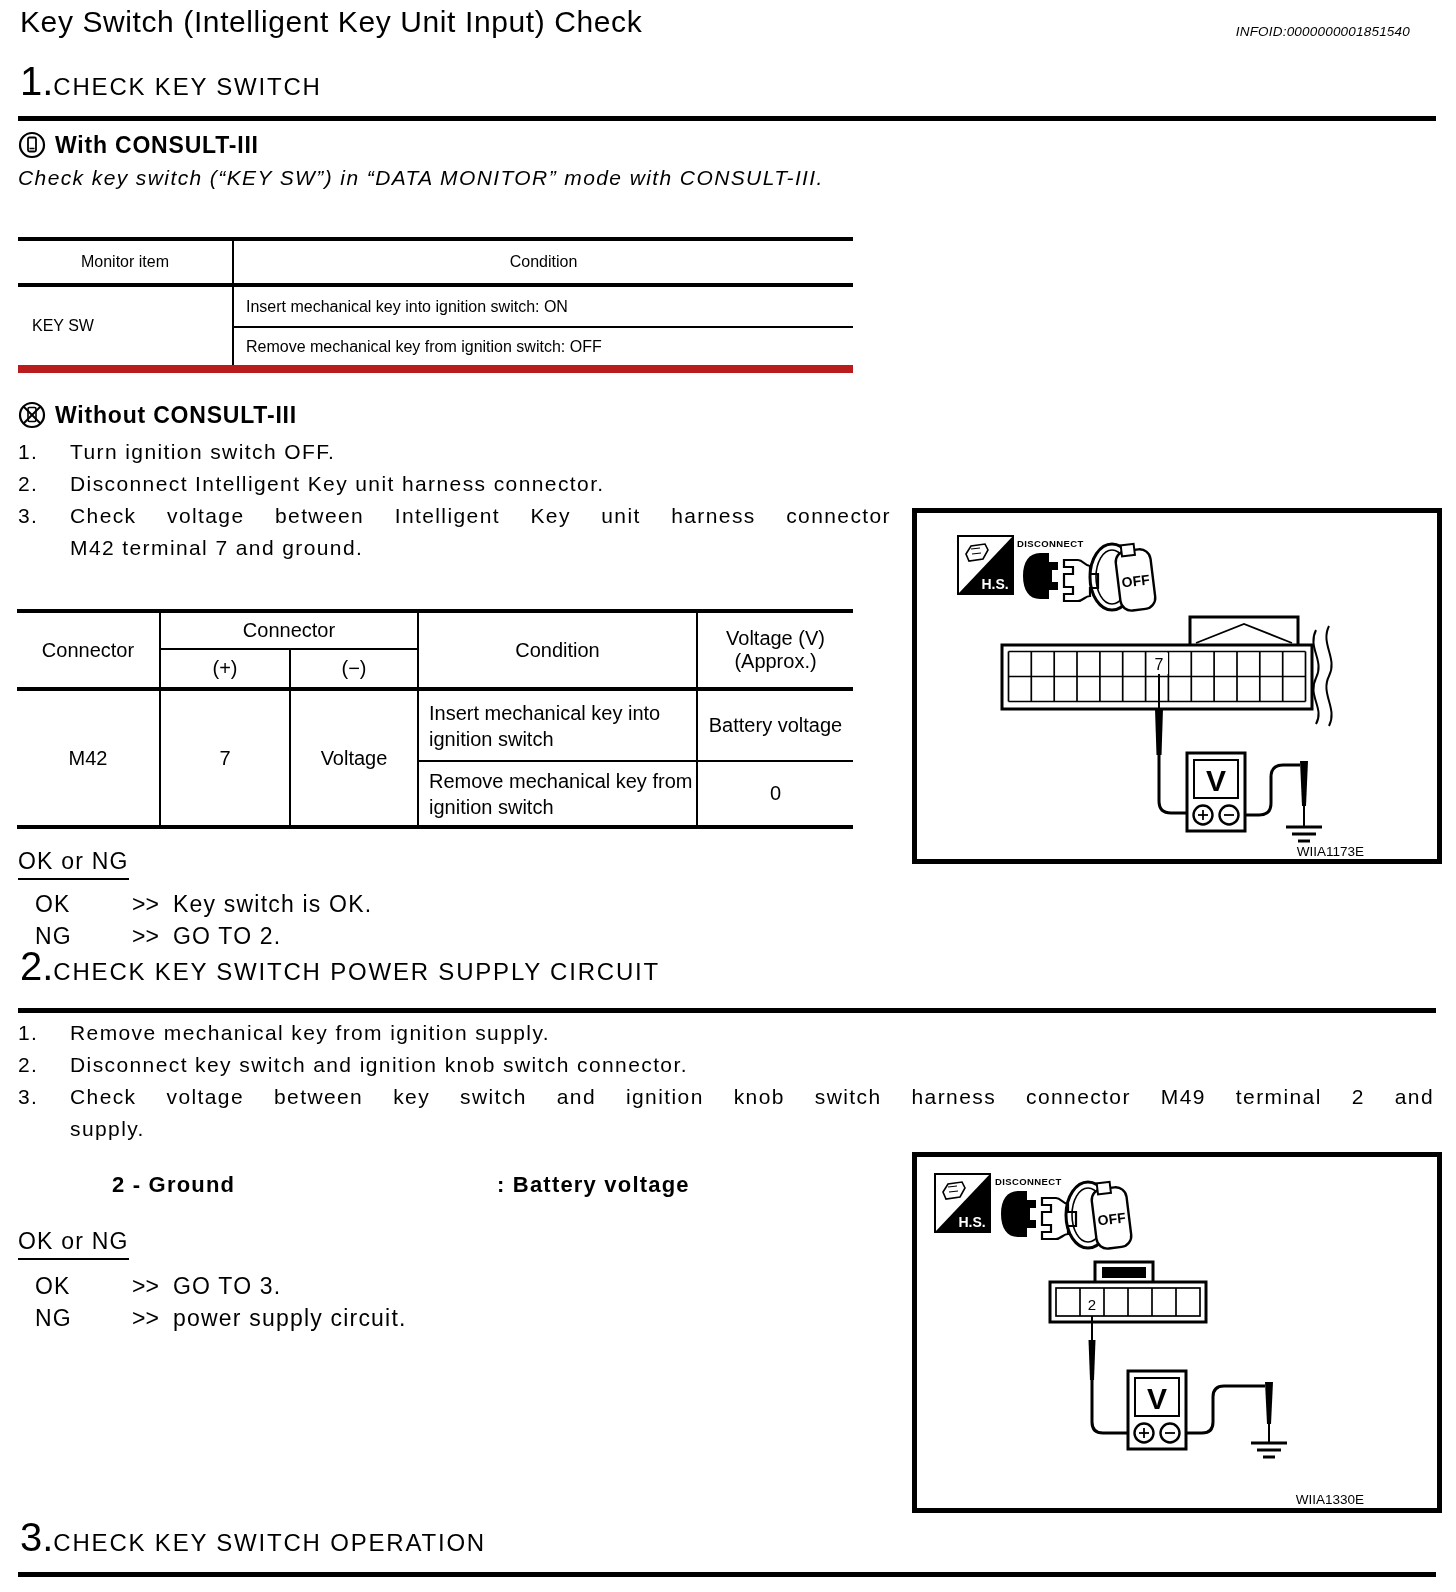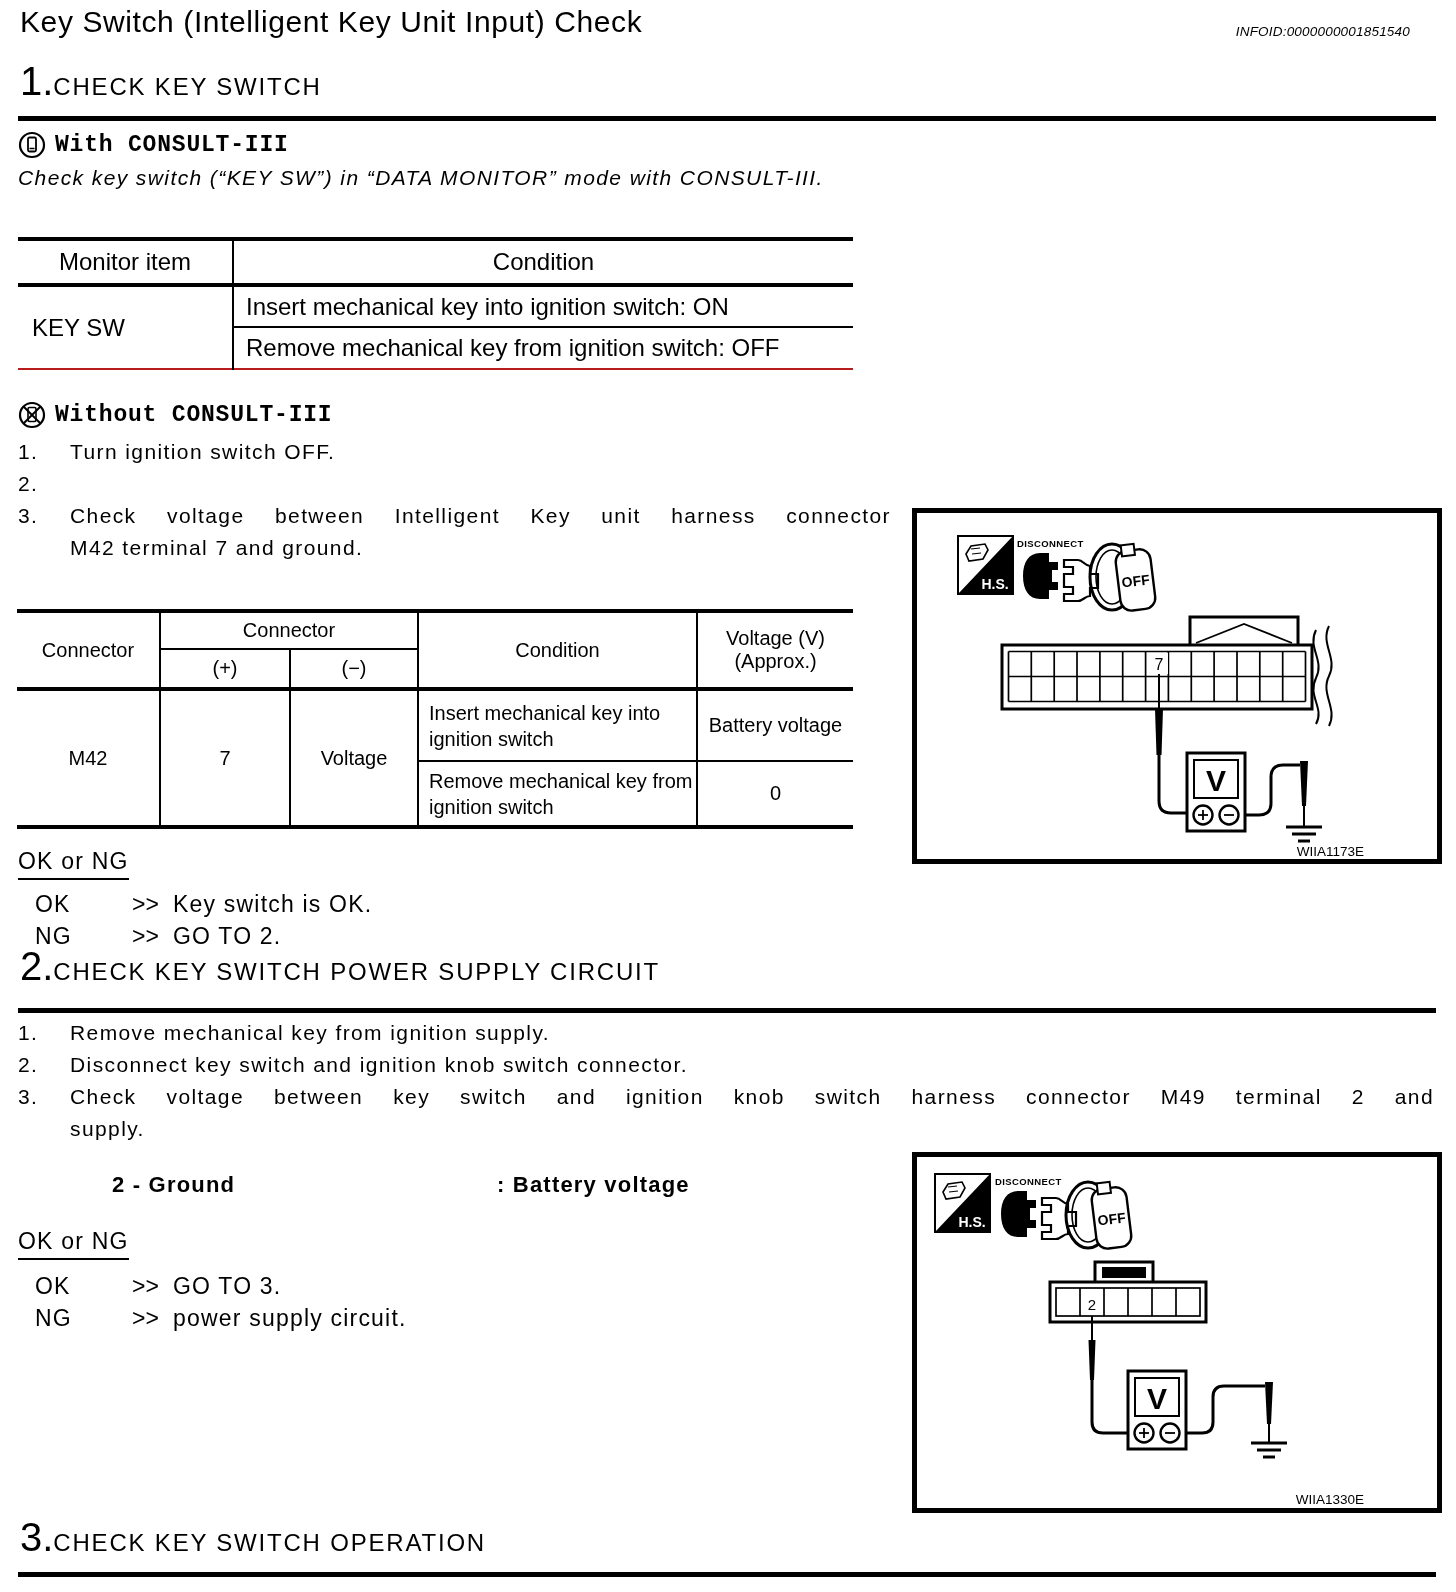--- a/index.html
+++ b/index.html
@@ -11,26 +11,26 @@
 
   .doc-title { left: 20px; top: 5px; font-size: 30px; letter-spacing: 0.6px; white-space: nowrap; }
   .infoid { right: 46px; top: 24px; font-size: 13.5px; font-style: italic; letter-spacing: 0.2px; white-space: nowrap; }
 
   .step-heading { display: flex; align-items: baseline; white-space: nowrap; }
   .step-num { font-size: 40px; line-height: 42px; }
   .step-title { font-size: 24px; letter-spacing: 1.8px; }
 
   .rule { left: 18px; width: 1418px; height: 5px; background: #000; }
 
-  .consult-heading { display: flex; align-items: center; gap: 9px; white-space: nowrap; font-family: Liberation Mono, monospace; }
+  .consult-heading { display: flex; align-items: center; gap: 9px; white-space: nowrap; }
   .consult-heading .ch-text { font-size: 23px; font-weight: bold; letter-spacing: 0.8px; }
   .body-text { font-size: 21px; letter-spacing: 1.4px; white-space: nowrap; font-style: italic; }
 
   table { border-collapse: collapse; table-layout: fixed; background: #fff; }
-  .t1 { left: 18px; top: 237px; width: 835px; border-top: 4px solid #000; border-bottom: 2px solid #b91c1c; font-size: 24px; }
+  .t1 { left: 18px; top: 237px; width: 835px; border-top: 4px solid #000; border-bottom: 8px solid #b91c1c; font-size: 16px; }
   .t1 th { font-weight: normal; text-align: center; height: 46px; border-bottom: 4px solid #000; }
   .t1 .vline { border-right: 2px solid #000; }
   .t1 td.item { text-align: left; padding-left: 14px; }
   .t1 td.cond { text-align: left; padding-left: 12px; height: 42px; margin-left: 13px; }
   .t1 tr.r1 td.cond { border-bottom: 2px solid #000; }
 
   .t2 { left: 17px; top: 609px; width: 836px; border-top: 4px solid #000; border-bottom: 4px solid #000; font-size: 20px; }
   .t2 th { font-weight: normal; text-align: center; }
   .t2 th, .t2 td { border-left: 2px solid #000; border-right: 2px solid #000; text-align: center; }
   .t2 .edge-l { border-left: none; }
@@ -115,20 +115,21 @@
     <span class="ch-text">Without CONSULT-III</span>
   </div>
 
   <div class="abs plist" style="left:18px; top:436px;">
     <div class="plist-row">
       <span class="pnum">1.</span>
       <span class="ptext">Turn ignition switch OFF.</span>
     </div>
     <div class="plist-row">
       <span class="pnum">2.</span>
+      <span class="ptext">Disconnect Intelligent Key unit harness connector.</span>
     </div>
     <div class="plist-row">
       <span class="pnum">3.</span>
       <span class="ptext wrap" style="width:821px;">
         <span class="jline" style="display:block;">Check voltage between Intelligent Key unit harness connector</span>
         <span style="display:block;">M42 terminal 7 and ground.</span>
       </span>
     </div>
   </div>
 

